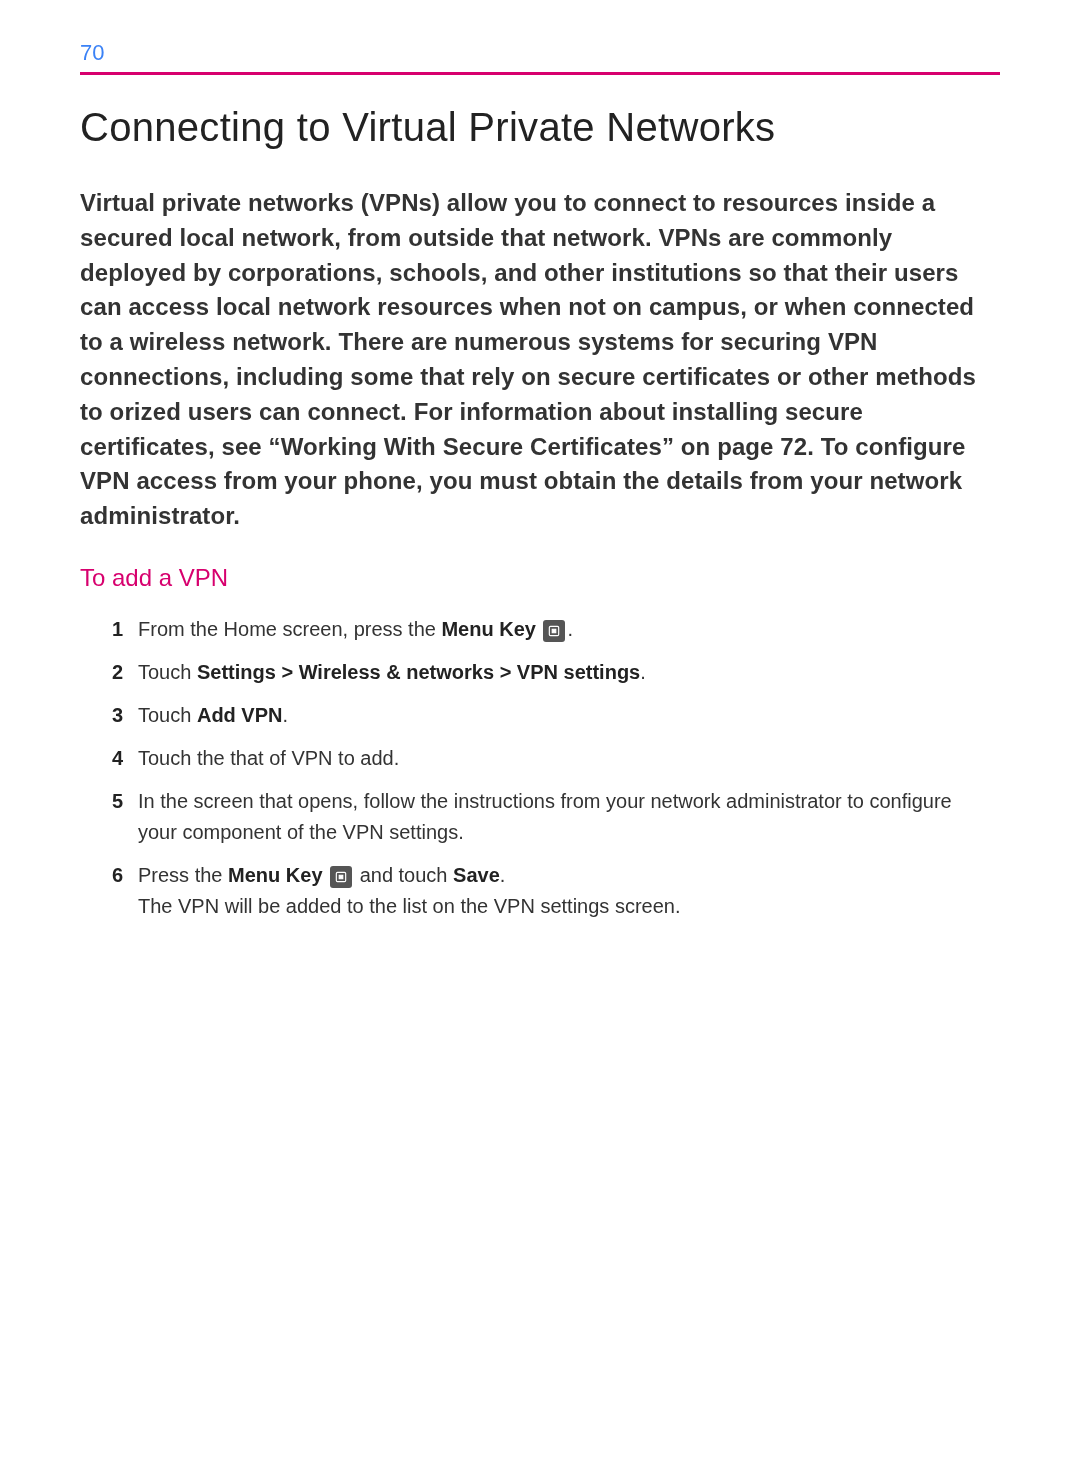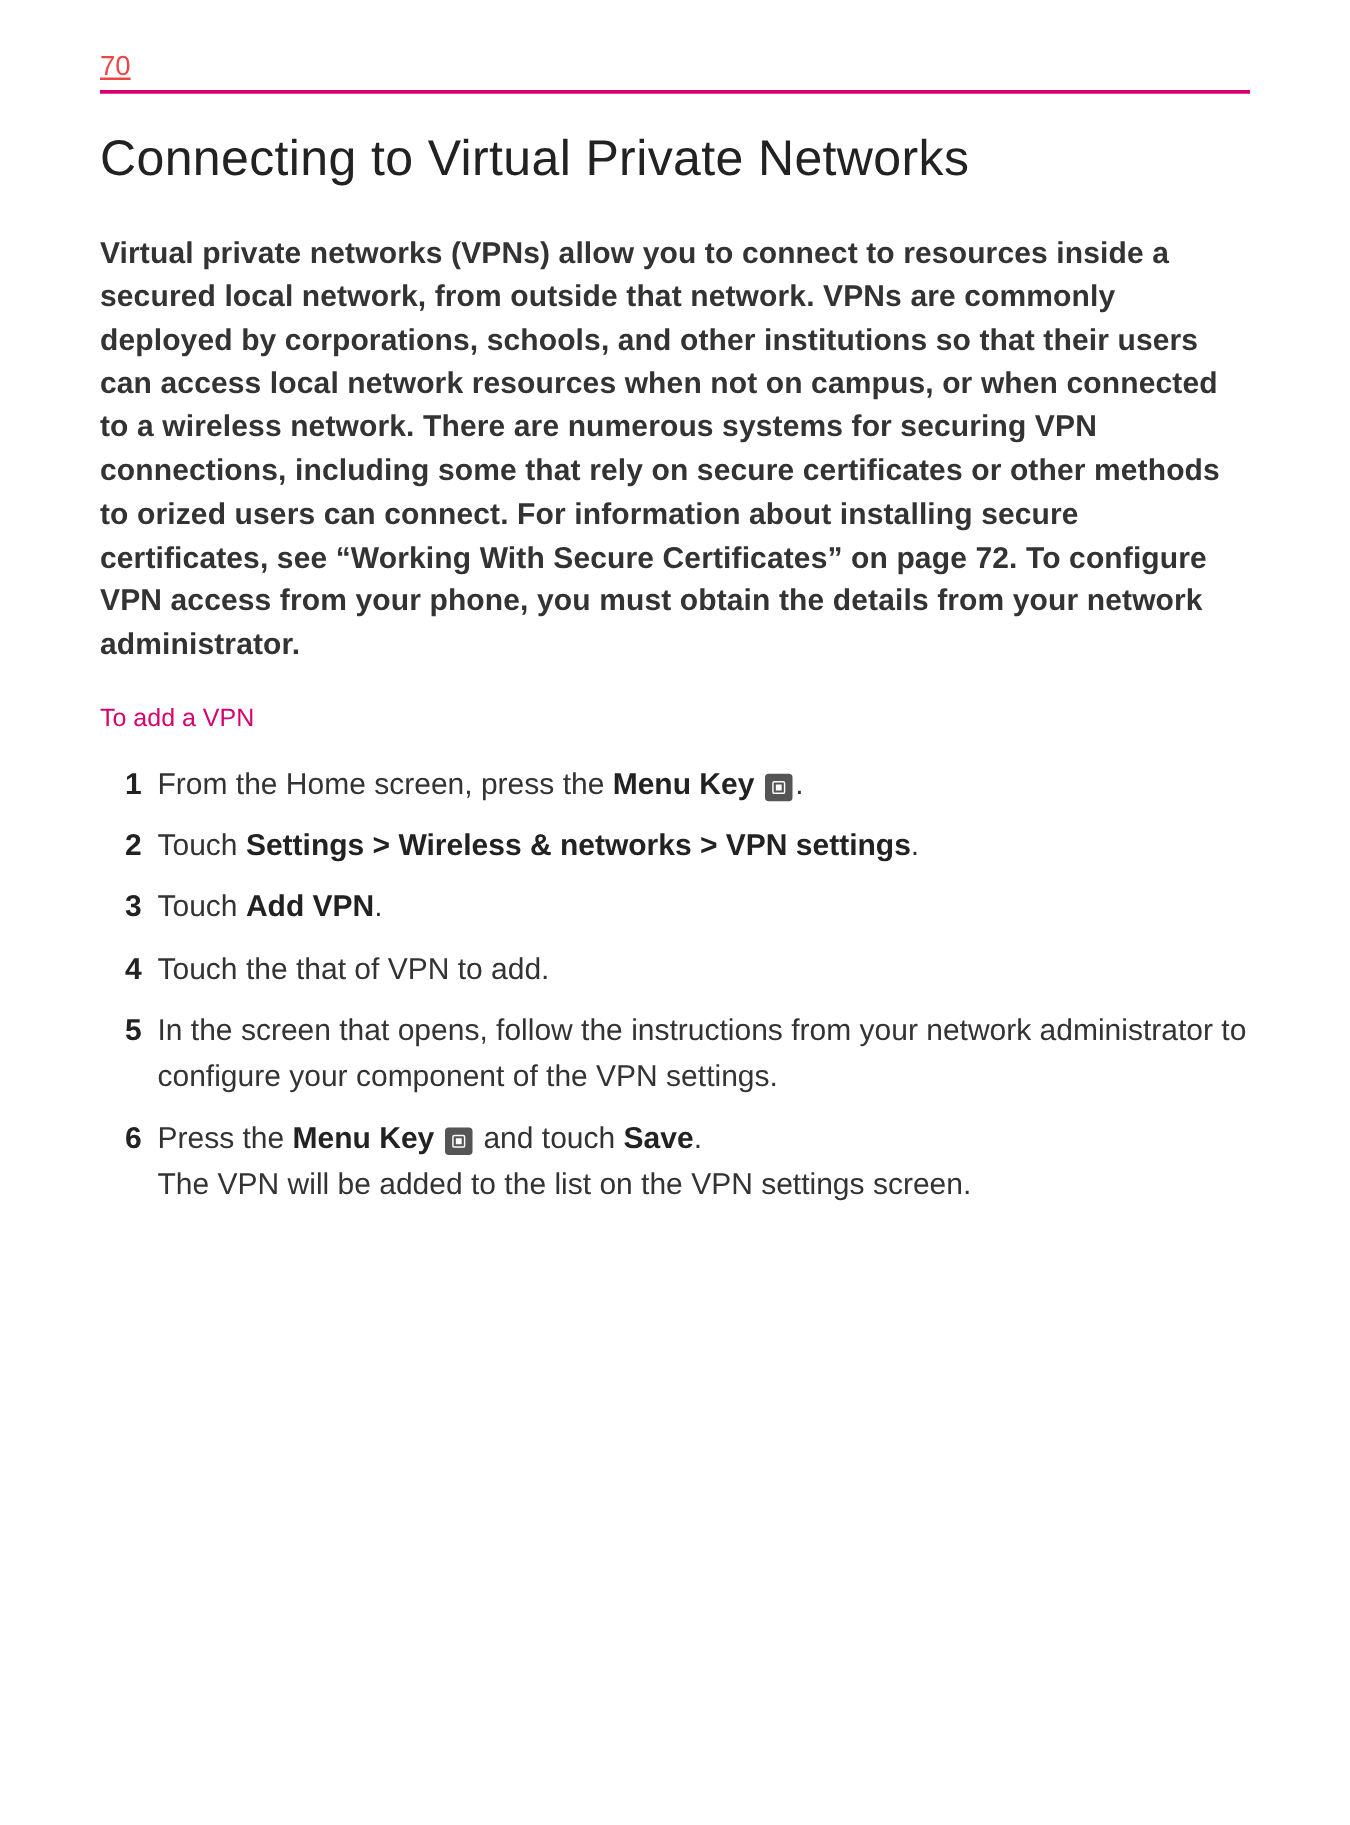--- a/index.html
+++ b/index.html
@@ -19,50 +19,49 @@
     display: flex;
     align-items: baseline;
     font-size: 22px;
     color: #444;
     padding-bottom: 6px;
     border-bottom: 3px solid #d7006e;
     margin-bottom: 30px;
   }
   .page-num {
     margin-right: 10px;
-    color: #ef4444;
-    text-decoration: underline;
+    color: #3b82f6;
   }
   h1.title {
     font-size: 40px;
     font-weight: 400;
     color: #222;
     margin: 0 0 36px 0;
     letter-spacing: 0.3px;
   }
   p.intro {
     font-size: 24px;
     line-height: 1.45;
     color: #333;
     margin: 0 0 30px 0;
     letter-spacing: 0.1px;
     font-weight: bold;
   }
   h2.sub {
     color: #d7006e;
-    font-size: 20px;
+    font-size: 24px;
     font-weight: 400;
     margin: 0 0 22px 0;
   }
   ol.steps {
     list-style: none;
     padding: 0 0 0 20px;
-    margin: 0;
+    margin: 12px;
     counter-reset: step;
-    font-size: 24px;
+    font-size: 20px;
     line-height: 1.55;
     color: #333;
   }
   ol.steps > li {
     counter-increment: step;
     position: relative;
     padding-left: 26px;
     margin-bottom: 12px;
   }
   ol.steps > li::before {

